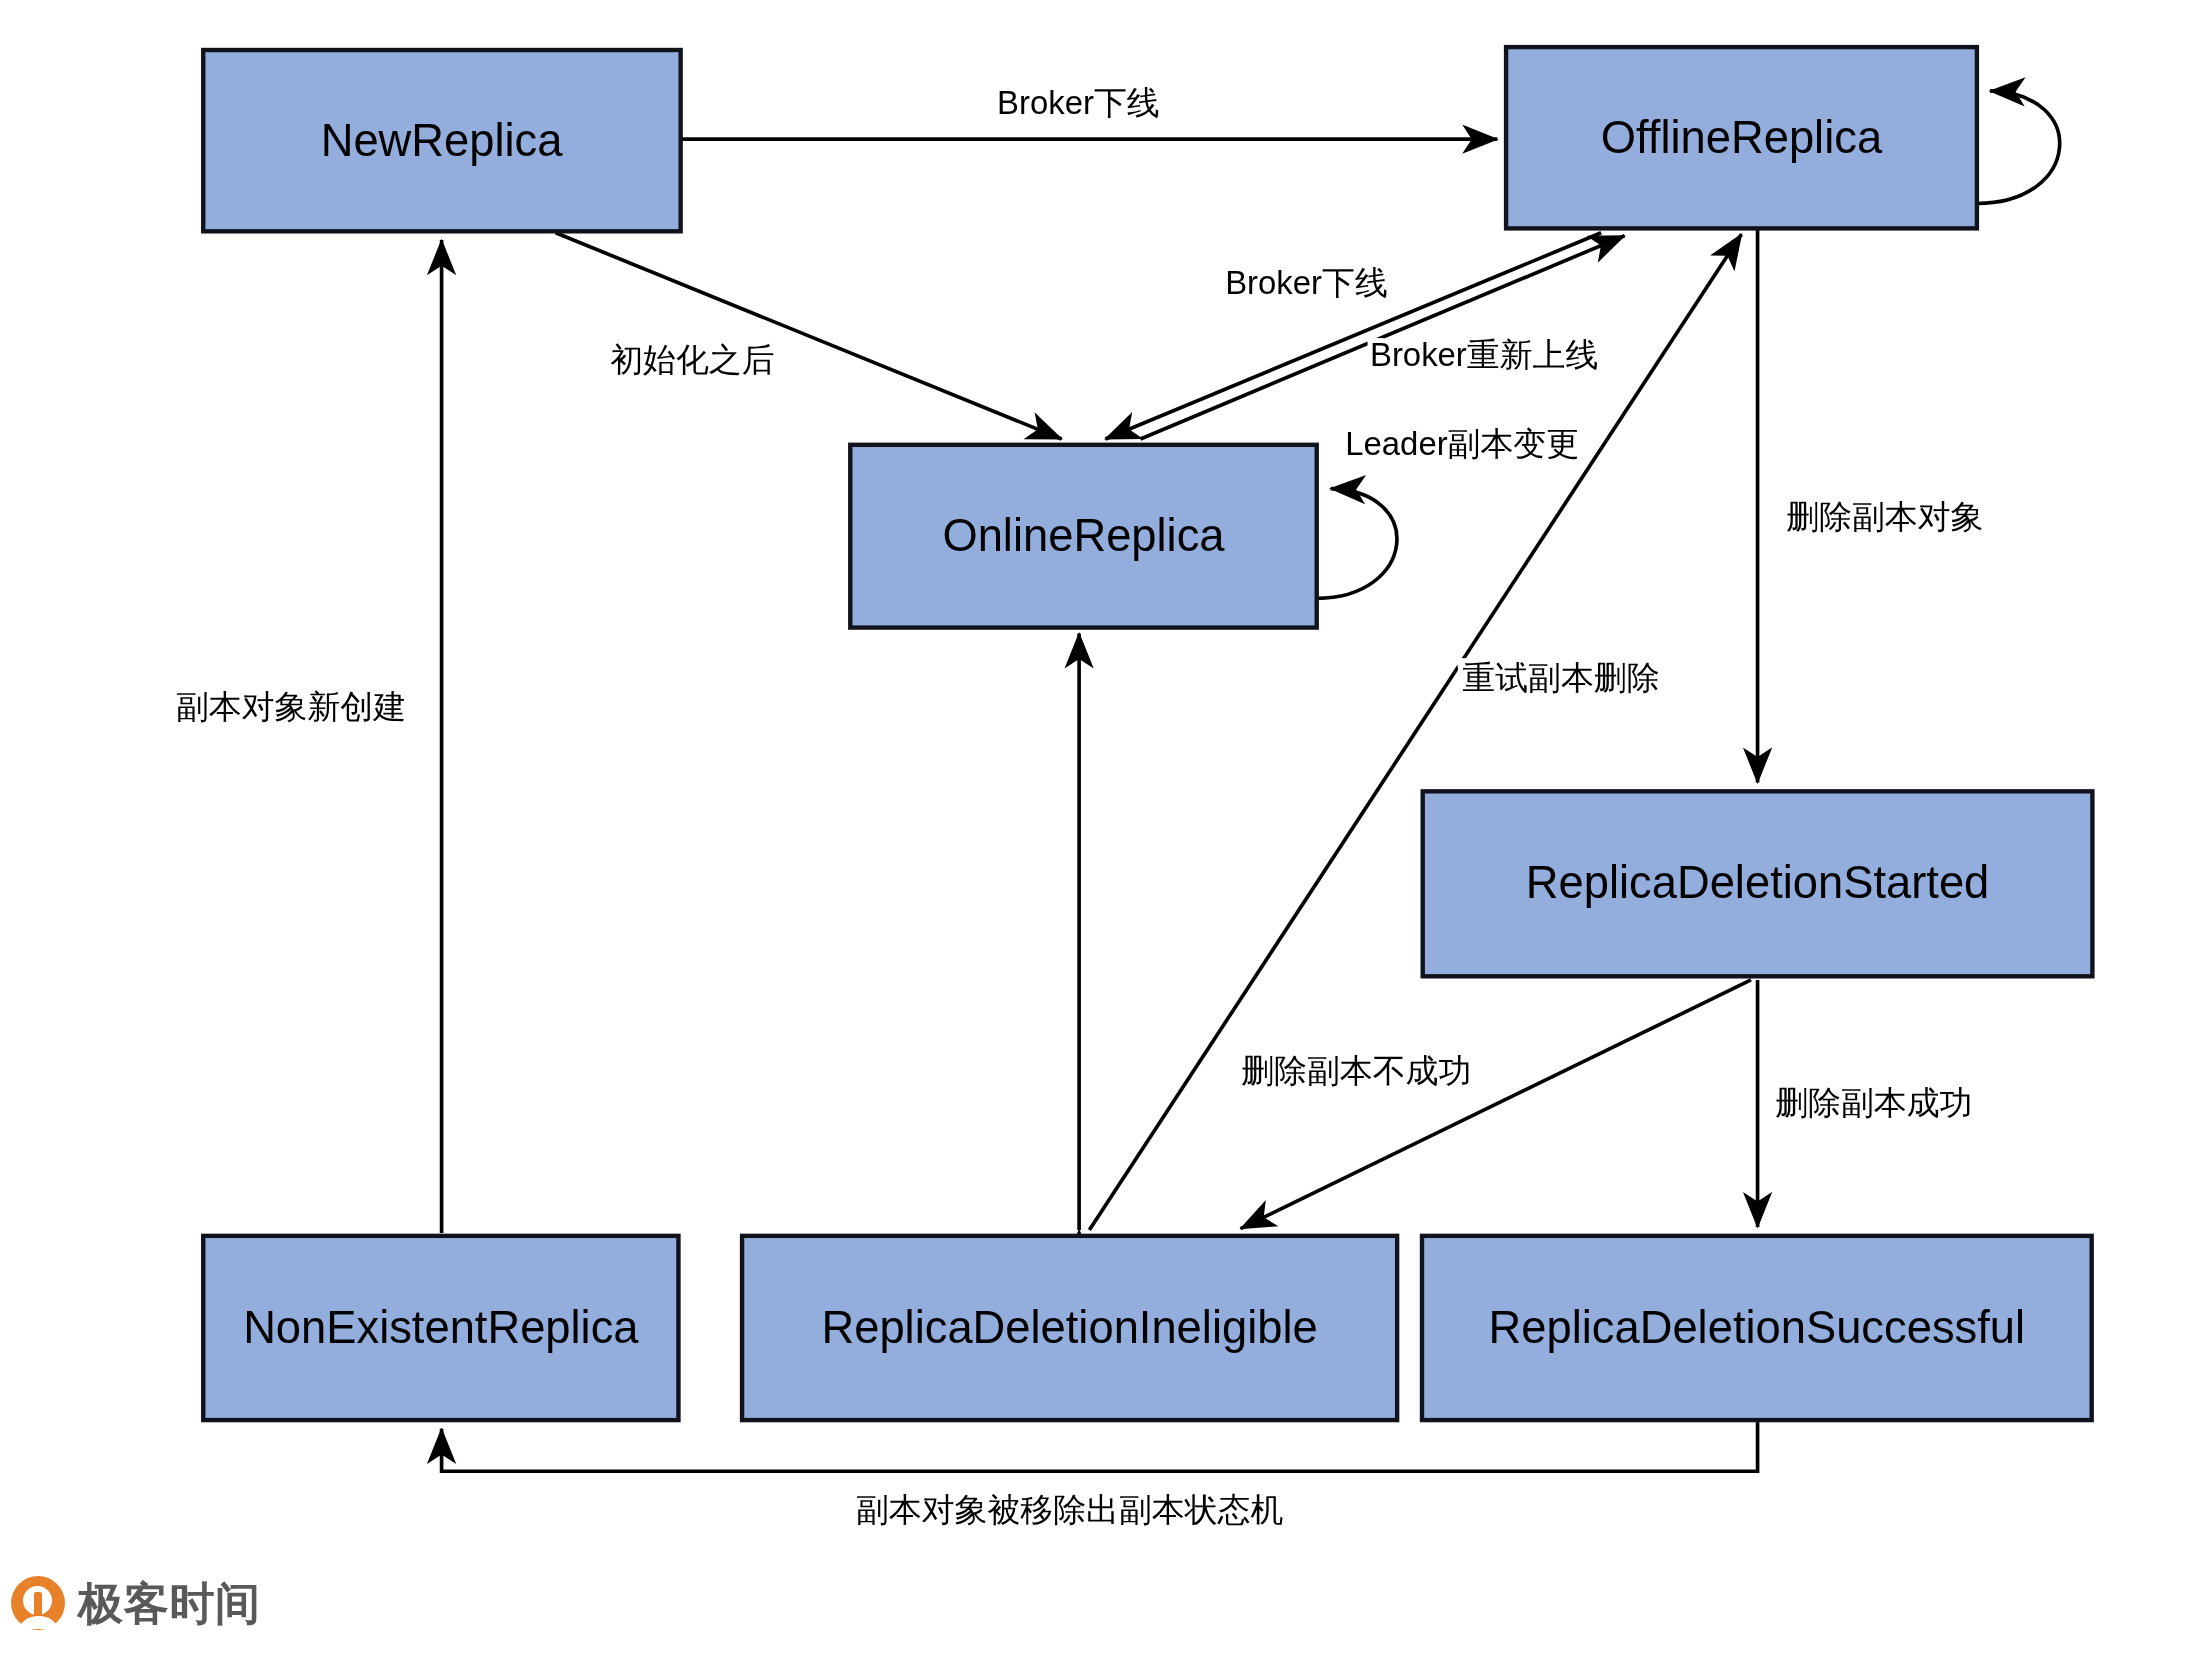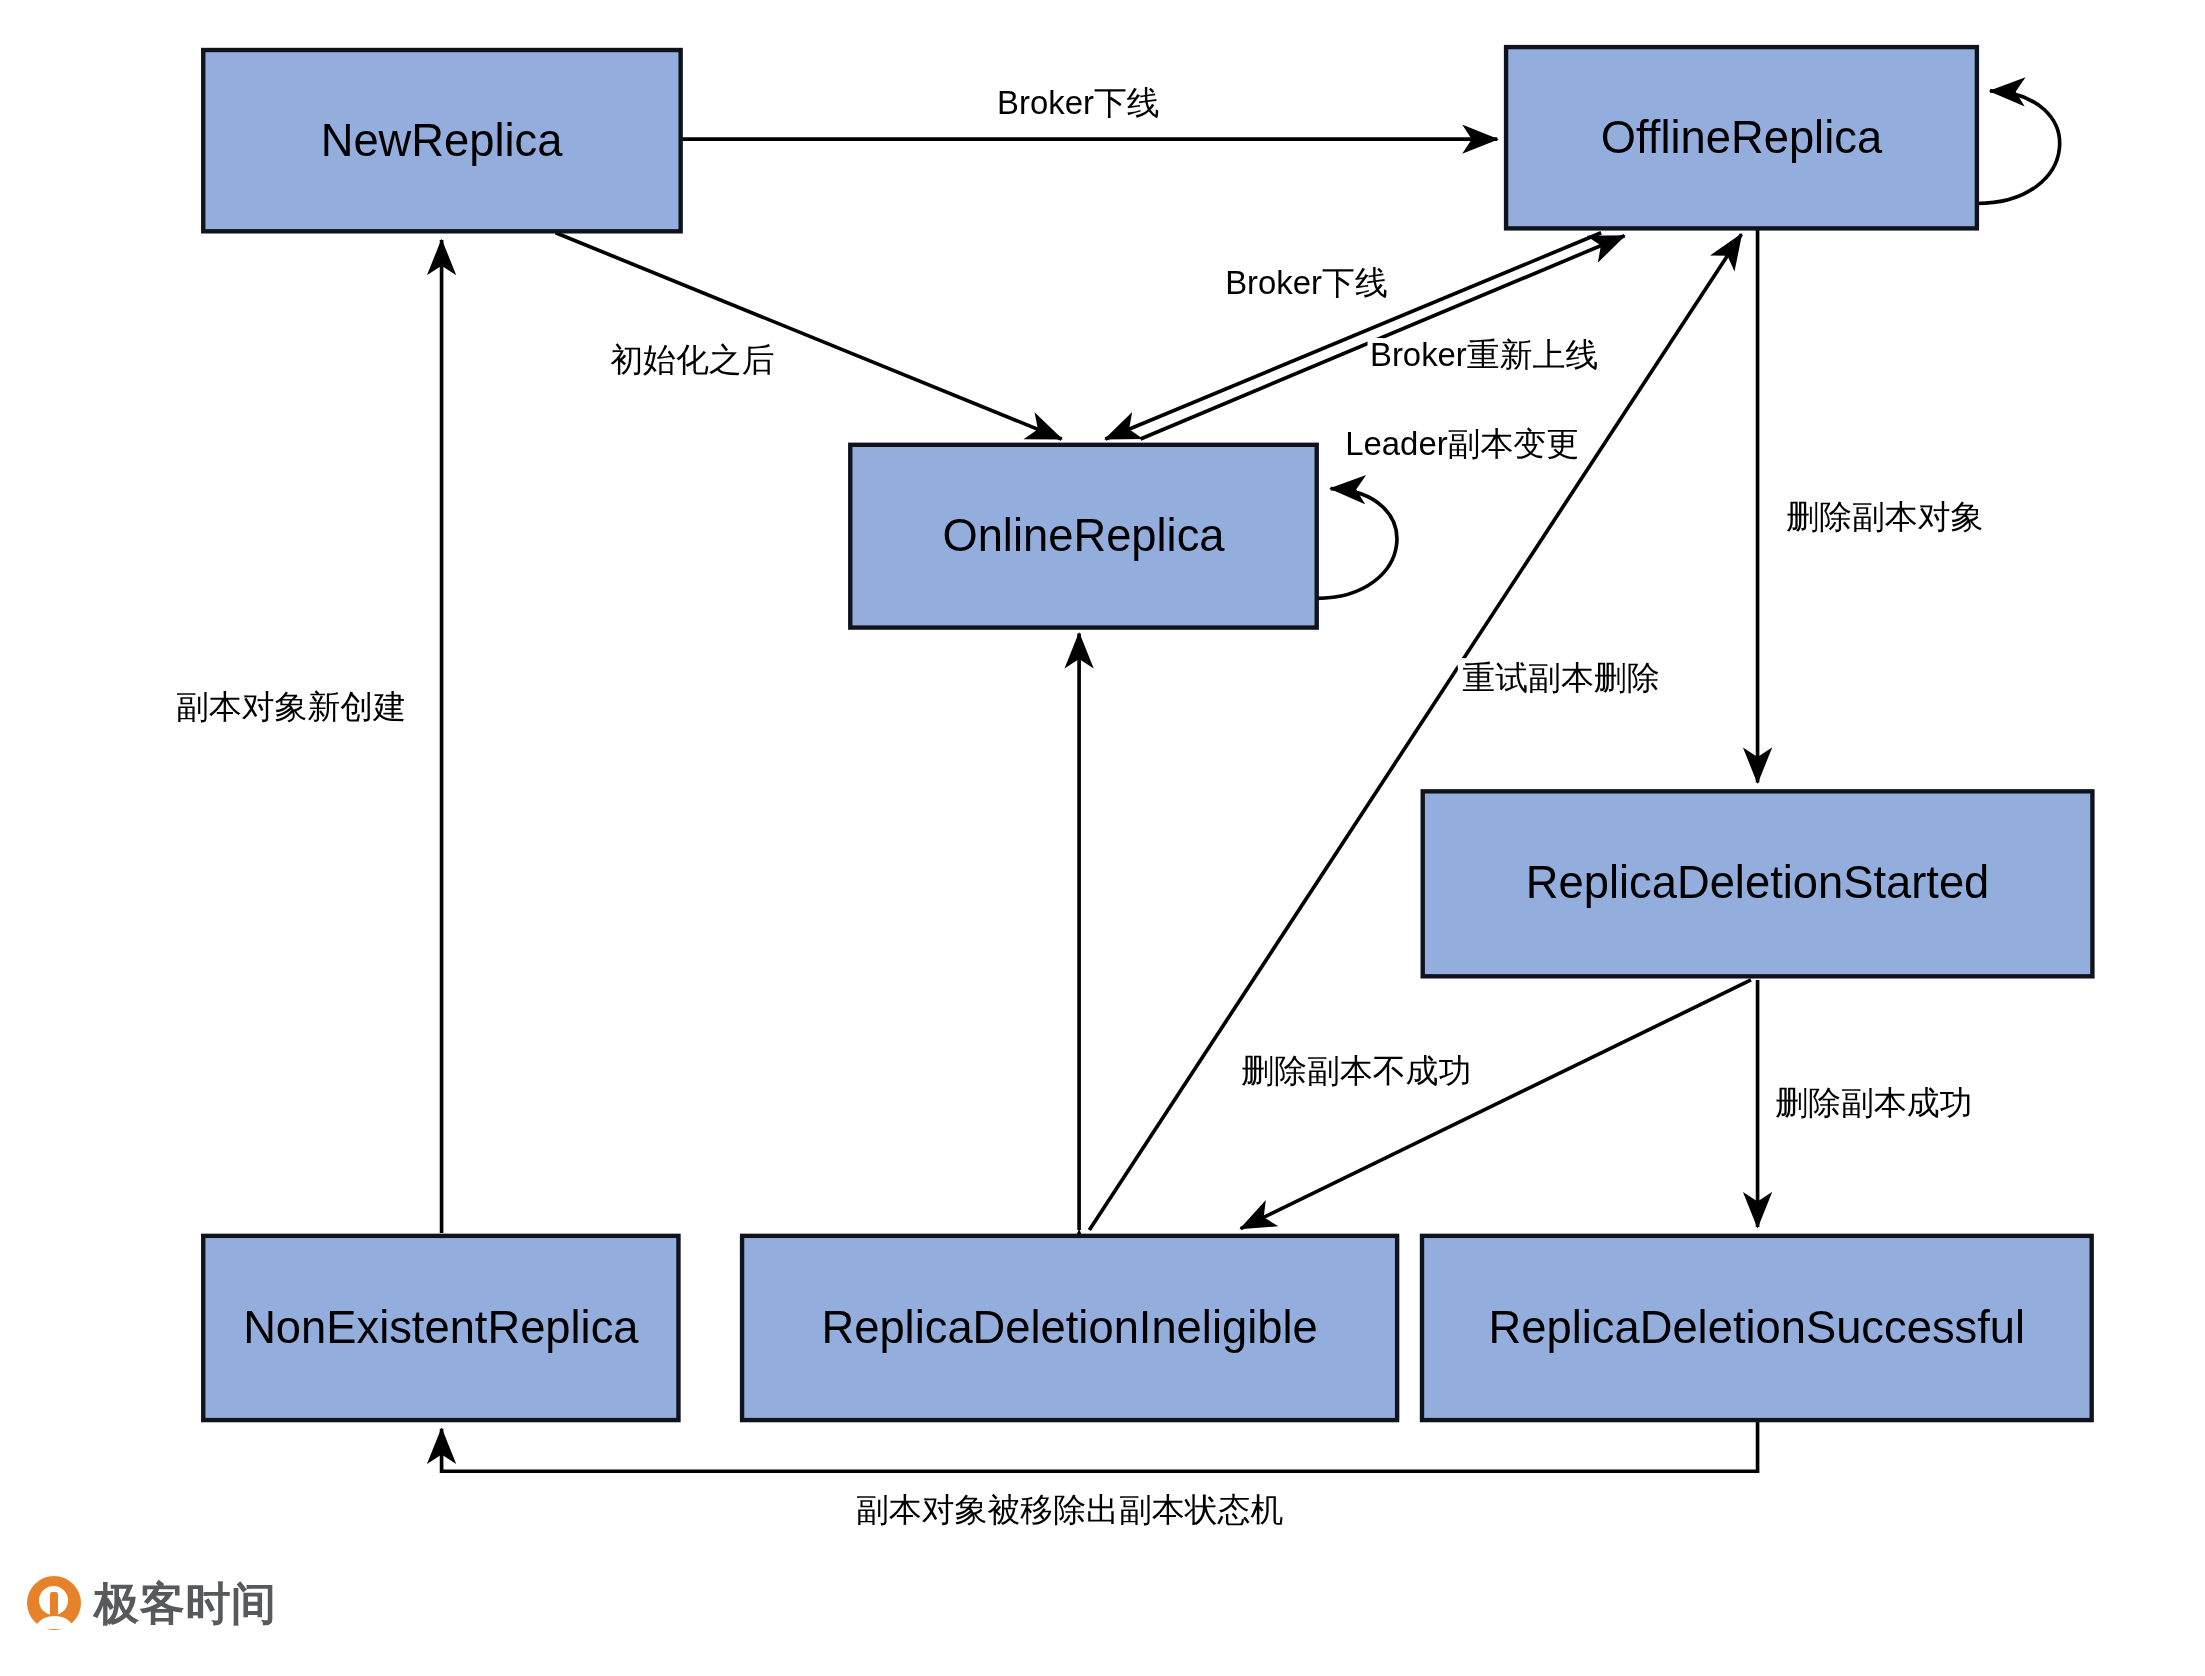--- a/index.html
+++ b/index.html
@@ -43,21 +43,21 @@
   }
   .edge-label {
     font-family: "Liberation Sans", "DejaVu Sans", sans-serif;
     font-size: 45px;
     fill: #000000;
     text-anchor: middle;
     dominant-baseline: middle;
   }
   .watermark-wrap {
     position: absolute;
-    left: 27px;
+    left: 11px;
     top: 1576px;
     display: flex;
     align-items: center;
     gap: 13px;
   }
   .wm-mark {
     width: 54px;
     height: 54px;
     position: relative;
   }

